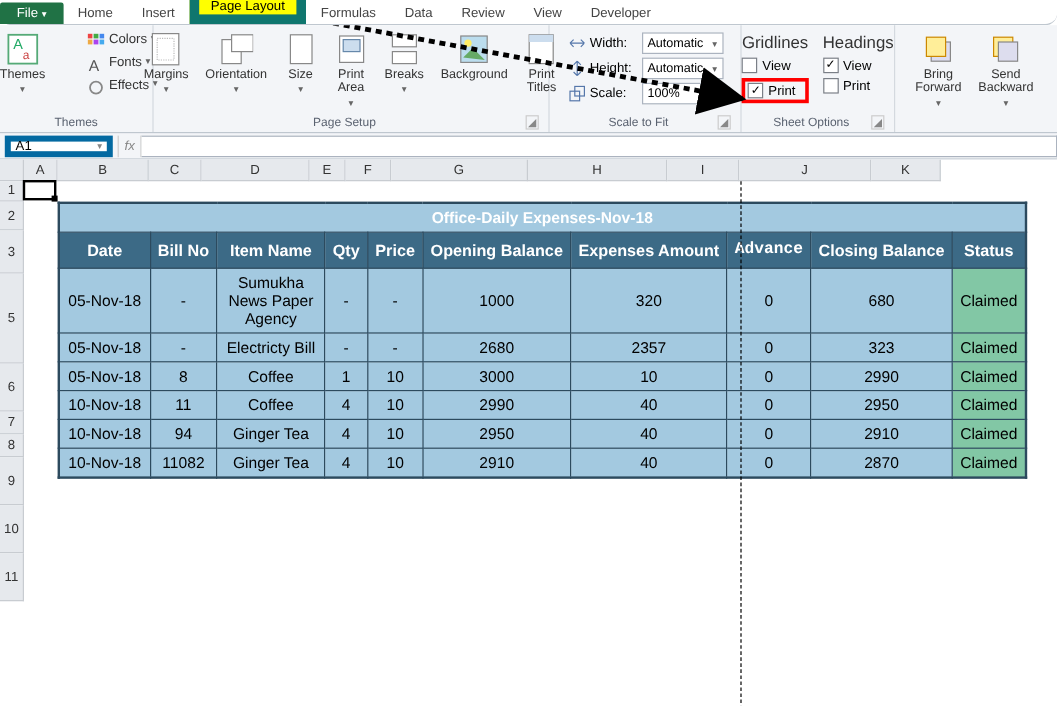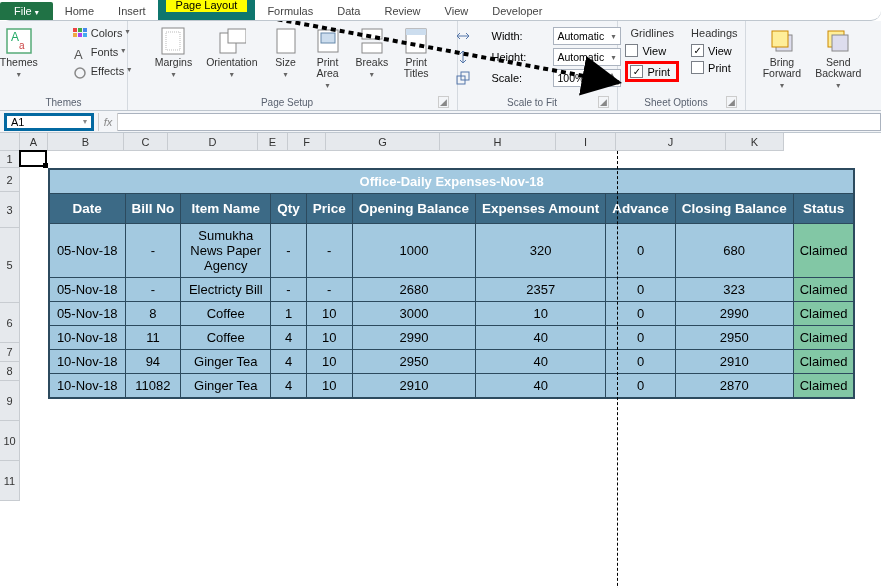--- a/index.html
+++ b/index.html
@@ -23,38 +23,38 @@
 .big-btn .label { font-size: 10.5px; color: #333; text-align: center; line-height: 11px; }
 .big-icon { width: 28px; height: 28px; display: flex; align-items: center; justify-content: center; }
 .drop-caret { font-size: 8px; color: #666; }
 
 
 .small-col { display:flex; flex-direction:column; gap:3px; font-size:11px; color:#333; }
 .small-row { display:flex; align-items:flex-start; gap:3px;margin-left:24px; }
 .sm-icon { width:16px; height:16px; display:flex; align-items:center; justify-content:center; }
 
 
-.stf-row { display:grid; grid-template-columns:16px 40px 68px; gap:21px; align-items:center; margin-bottom:3px; font-size:11px; }
+.stf-row { display:grid; grid-template-columns:16px 40px 68px; gap:3px; align-items:center; margin-bottom:3px; font-size:11px; }
 .stf-val { border:1px solid #abb3bf; background:#fff; height:18px; display:flex; align-items:center; justify-content:space-between; padding:0 4px; font-size:10.5px; }
 
 
 .so-col { display:flex; flex-direction:column; gap:4px; font-size:11px; }
-.so-col .hdr { text-align:center; font-size:11px; margin-bottom:1px; color:#333; }
+.so-col .hdr { text-align:center; font-size:14px; margin-bottom:1px; color:#333; }
 .chk-row { display:flex; align-items:center; gap:4px; }
 .chk { width:13px; height:13px; border:1px solid #7a7f87; background:#fff; display:inline-flex; align-items:center; justify-content:center; font-size:10px; line-height:1; color:#000; }
 
 
 .red-box { border:3px solid #ff0000; padding:1px 6px 1px 2px; }
 
 
 .arrow-svg { position:absolute; top:0; left:0; pointer-events:none; }
 
 
 .formula-bar { height:22px; border-bottom:1px solid #bfc7cf; display:flex; align-items:center; background:#f3f5f8; }
-.name-box { width:90px; height:18px; border:3px solid #0369a1; background:#fff; margin:0 4px; padding:0 4px; display:flex; align-items:center; font-size:11px; }
+.name-box { width:90px; height:18px; border:5px solid #0369a1; background:#fff; margin:0 4px; padding:0 4px; display:flex; align-items:center; font-size:11px; }
 .fx { width:20px; text-align:center; font-style:italic; color:#888; border-left:1px solid #ccc; border-right:1px solid #ccc; line-height:18px; height:18px; }
 .formula-input { flex:1; height:18px; border:1px solid #abb3bf; border-left:none; background:#fff; }
 
 
 .grid-wrap { position:relative; overflow:hidden; height: calc(588px - 21px - 90px - 22px); background:#fff; }
 .select-all { position:absolute; top:0; left:0; width:20px; height:18px; background:#e6e9ed; border-right:1px solid #c8ccd1; border-bottom:1px solid #c8ccd1; }
 .col-headers { position:absolute; top:0; left:20px; right:0; height:18px; display:flex; }
 .col-h { background:#e6e9ed; border-right:1px solid #c8ccd1; border-bottom:1px solid #c8ccd1; text-align:center; font-size:11px; color:#333; line-height:18px; }
 .row-headers { position:absolute; top:18px; left:0; width:20px; }
 .row-h { background:#e6e9ed; border-right:1px solid #c8ccd1; border-bottom:1px solid #c8ccd1; text-align:center; font-size:11px; color:#333; display:flex; align-items:center; justify-content:center; }
@@ -190,20 +190,30 @@
         </div>
       <div class="big-btn">
           <div class="big-icon">
             <svg width="26" height="28">
               <rect x="3" y="2" width="20" height="10" fill="#fff" stroke="#888"></rect>
               <rect x="3" y="16" width="20" height="10" fill="#fff" stroke="#888"></rect>
             </svg>
           </div>
           <span class="label">Breaks</span>
           <span class="drop-caret">▾</span>
+        </div>
+      <div class="big-btn">
+          <div class="big-icon">
+            <svg width="26" height="26">
+              <rect x="2" y="2" width="22" height="22" fill="#bde" stroke="#888"></rect>
+              <circle cx="8" cy="8" r="3" fill="#fe6"></circle>
+              <path d="M4 20 L12 12 L22 22 Z" fill="#6a6"></path>
+            </svg>
+          </div>
+          <span class="label">Background</span>
         </div>
       <div class="big-btn">
           <div class="big-icon">
             <svg width="26" height="28">
               <rect x="3" y="2" width="20" height="24" fill="#fff" stroke="#888"></rect>
               <rect x="3" y="2" width="20" height="6" fill="#cde"></rect>
             </svg>
           </div>
           <span class="label" style="white-space:pre">Print
 Titles</span>
@@ -384,21 +394,21 @@
             <td colspan="10" class="title-cell">Office-Daily Expenses-Nov-18</td>
           </tr>
           <tr>
             <th style="width: 76px;">Date</th>
             <th style="width: 44px;">Bill No</th>
             <th style="width: 90px;">Item Name</th>
             <th style="width: 30px;">Qty</th>
             <th style="width: 38px;">Price</th>
             <th style="width: 114px;">Opening Balance</th>
             <th style="width: 116px;">Expenses Amount</th>
-            <th style="width: 60px;">Advance</th>
+            <th style="width: 60px; font-family: Liberation Mono, monospace;">Advance</th>
             <th style="width: 110px;">Closing Balance</th>
             <th style="width: 58px;">Status</th>
           </tr>
           <tr>
             <td>05-Nov-18</td>
             <td>-</td>
             <td>Sumukha News Paper Agency</td>
             <td>-</td>
             <td>-</td>
             <td>1000</td>

